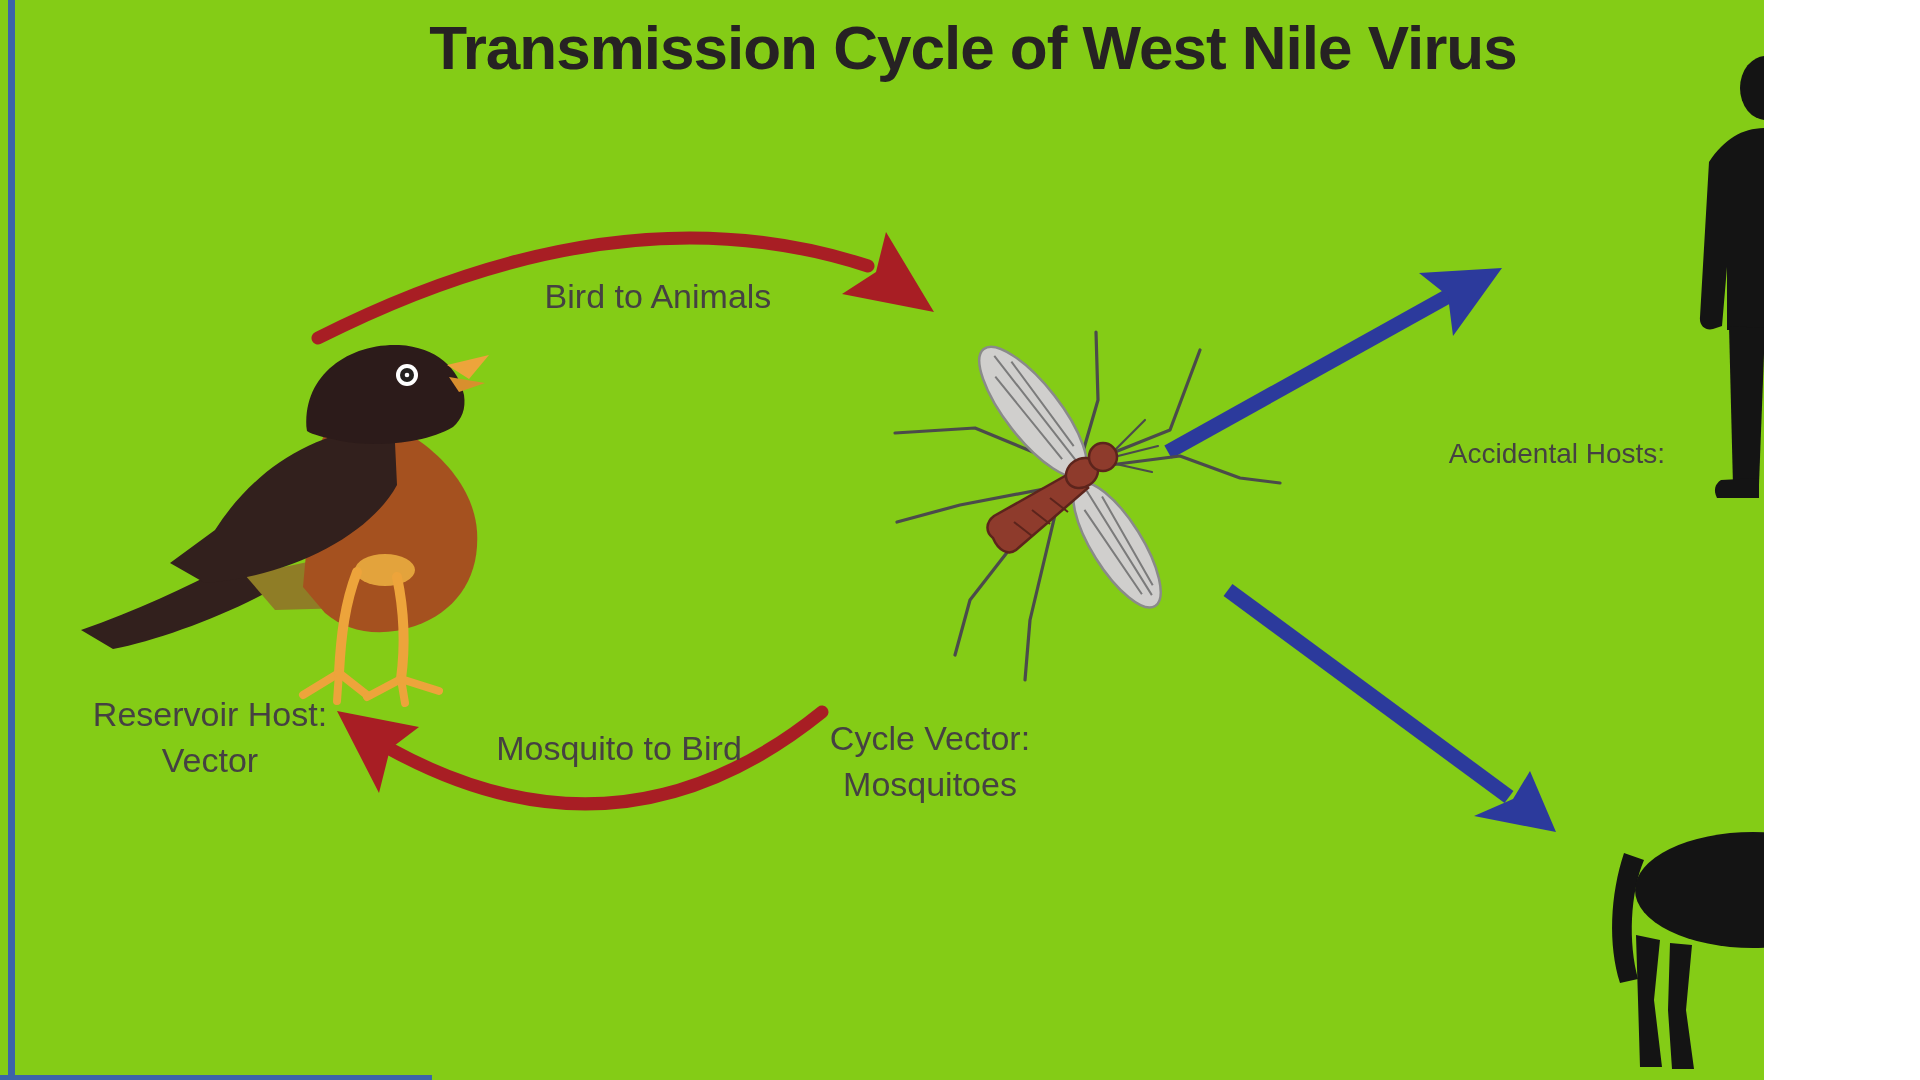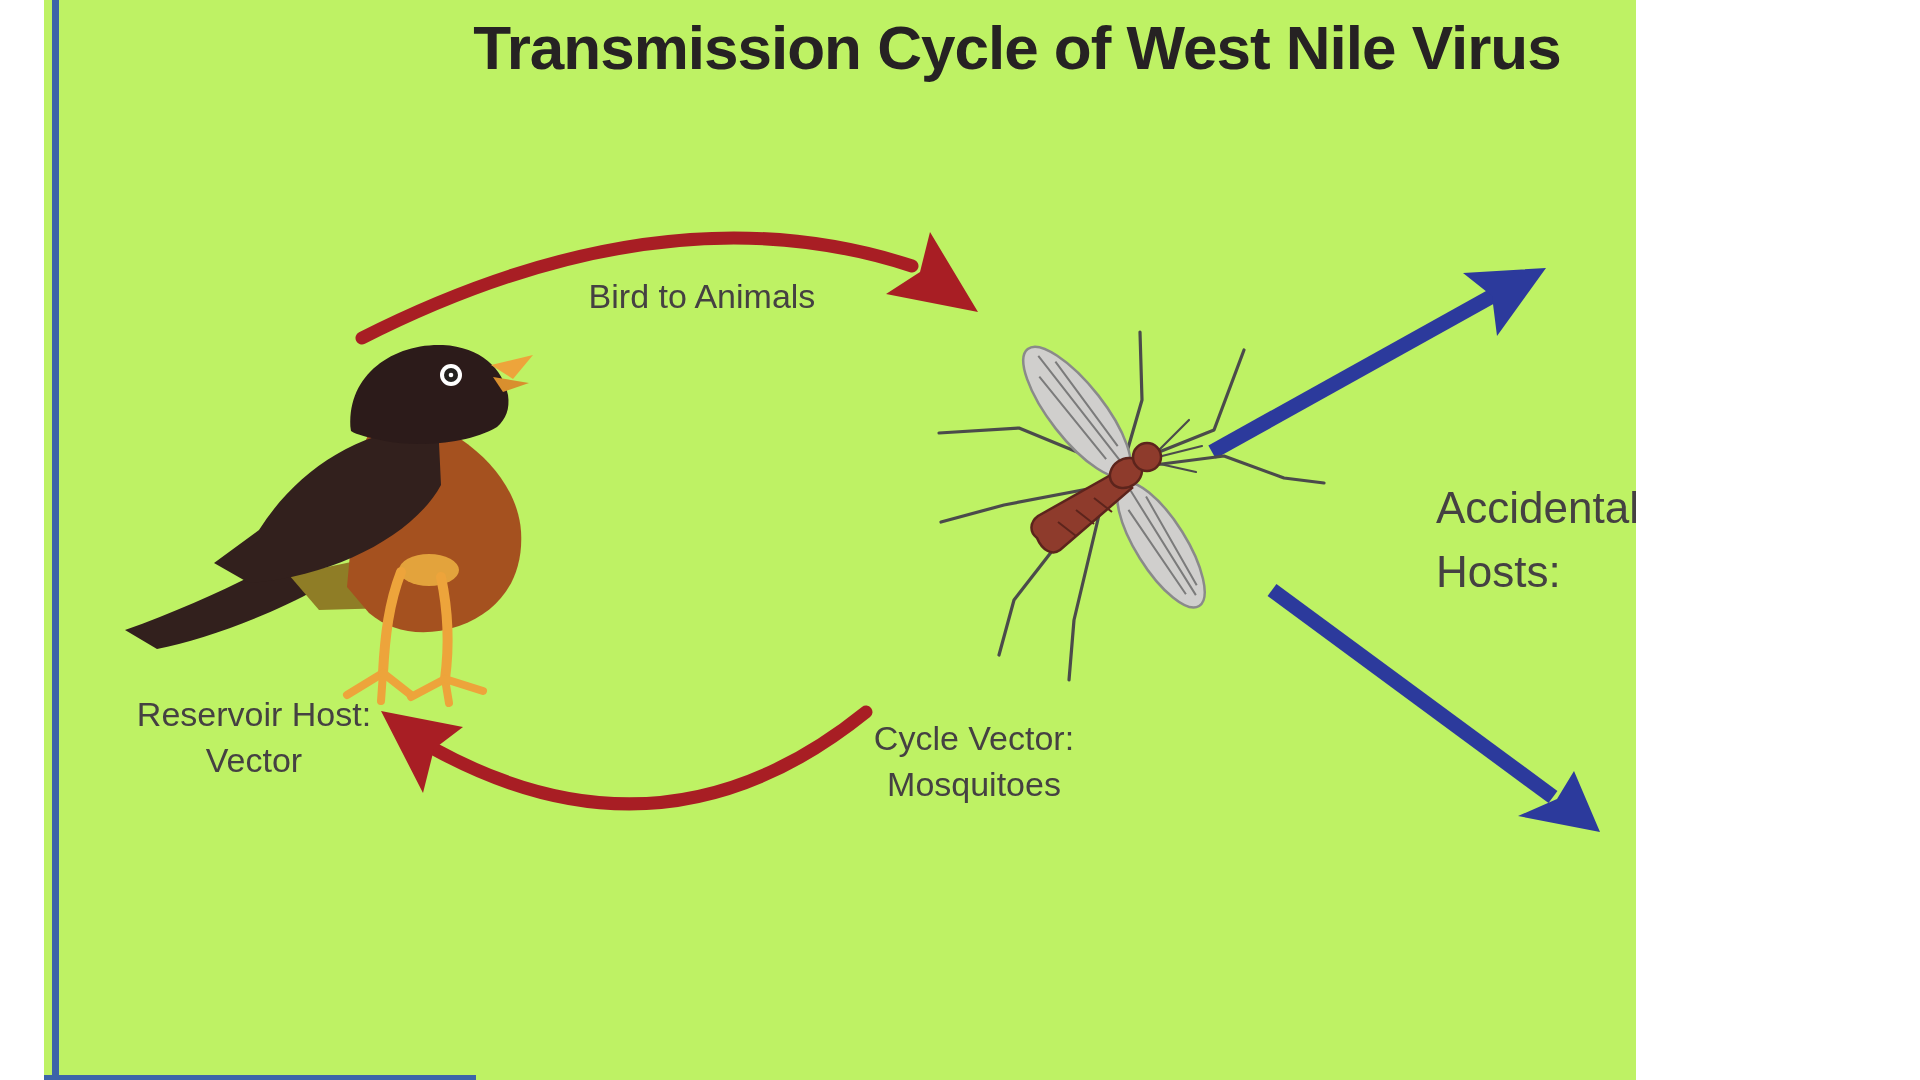--- a/index.html
+++ b/index.html
@@ -1,28 +1,28 @@
 <!DOCTYPE html>
 <html style="--red: #a81e24; --blue: #2c3a9c; --title-text: #262223; --label-text: #454142; --border: #3c64a9; --silhouette: #141414; --bird-dark: #32201d; --bird-breast: #a5511f; --bird-accent: #eda43b; --bird-olive: #8f7d26; --mosquito-body: #8e3b2c; --mosquito-wing: #d0cfcd;"><head>
 <meta charset="utf-8">
 <style>
   html,body{margin:0;padding:0;background:#ffffff;}
-  #stage{position:relative;width:1592px;height:1080px;overflow:hidden;background:#bef264;
-         font-family:"Liberation Sans","DejaVu Sans",sans-serif;margin-left:44px;}
+  #stage{position:relative;width:1764px;height:1080px;overflow:hidden;background:#84cc16;
+         font-family:"Liberation Sans","DejaVu Sans",sans-serif;}
   .abs{position:absolute;}
   #left-border{left:8px;top:0;width:7px;height:1080px;background:var(--border);}
   #bottom-border{left:0;top:1075px;width:432px;height:5px;background:var(--border);}
   #title{left:363px;top:12px;width:1220px;text-align:center;
          font-size:62px;font-weight:700;letter-spacing:-1px;color:var(--title-text);}
   .lbl{color:var(--label-text);font-size:34px;line-height:1.34;text-align:center;}
   #lbl-edge-top{left:498px;top:274px;width:320px;}
   #lbl-reservoir{left:60px;top:692px;width:300px;}
   #lbl-edge-bottom{left:459px;top:726px;width:320px;}
   #lbl-vector{left:780px;top:716px;width:300px;}
-  #lbl-accidental{left:1392px;top:476px;width:330px;text-align:left;font-size:44px;line-height:1.45;}
+  #lbl-accidental{left:1392px;top:434px;width:330px;text-align:center;font-size:28px;line-height:1.45;}
   
   .s-red{stroke:var(--red);fill:none;}
   .f-red{fill:var(--red);}
   .s-blue{stroke:var(--blue);fill:none;}
   .f-blue{fill:var(--blue);}
   .f-sil{fill:var(--silhouette);}
   .f-bdark{fill:var(--bird-dark);}
   .f-breast{fill:var(--bird-breast);}
   .f-olive{fill:var(--bird-olive);}
   .f-beak{fill:var(--bird-accent);}
@@ -147,20 +147,21 @@
     </g>
   </svg>
 
   <div class="abs lbl" id="lbl-edge-top">Bird to Animals</div>
 
   <div class="abs lbl" id="lbl-reservoir">
     <div>Reservoir Host:</div>
     <div>Vector</div>
   </div>
 
+  <div class="abs lbl" id="lbl-edge-bottom">Mosquito to Bird</div>
 
   <div class="abs lbl" id="lbl-vector">
     <div>Cycle Vector:</div>
     <div>Mosquitoes</div>
   </div>
 
   <div class="abs lbl" id="lbl-accidental">
     <div>Accidental Hosts:</div>
   </div>
 

